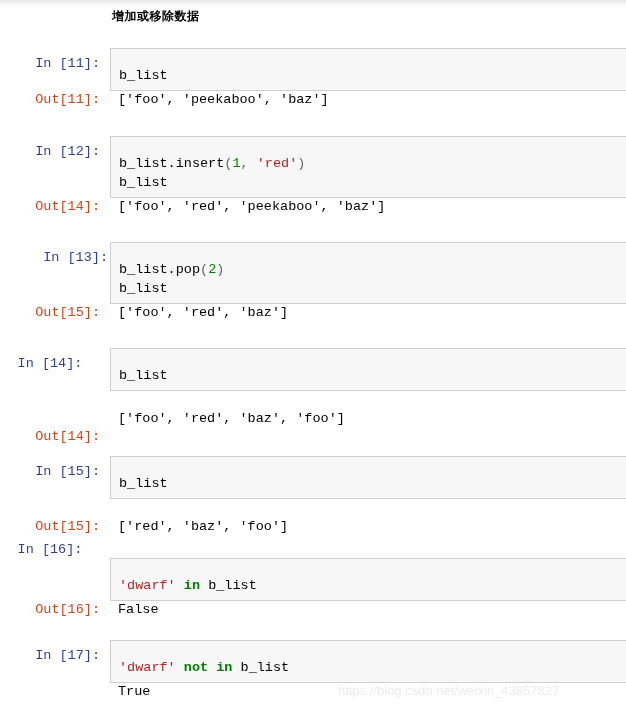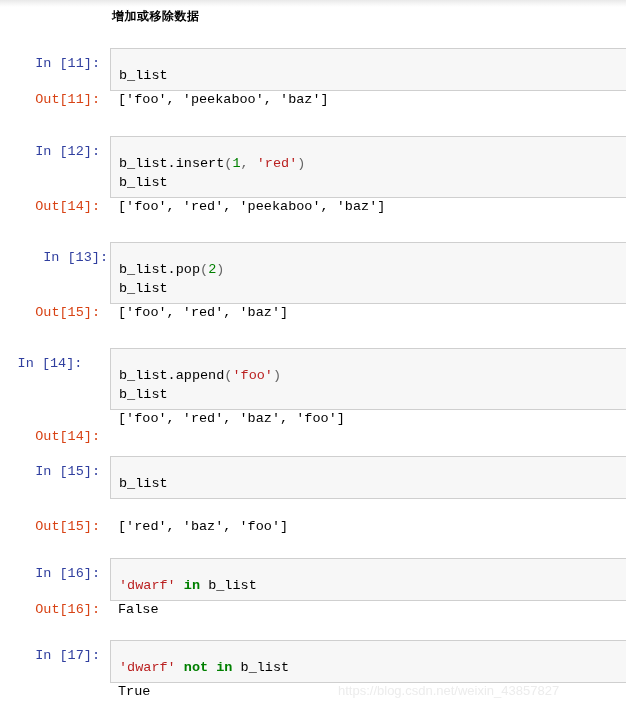--- a/index.html
+++ b/index.html
@@ -150,40 +150,39 @@
           <div class="code-line"><span class="tok-plain">b_list</span></div>
         </div>
         <div class="prompt prompt-out" style="top: 303px;">Out[15]:</div>
         <div class="output-area" style="top: 303px;">
           <div class="out-line">['foo', 'red', 'baz']</div>
         </div>
       </div>
       <div class="cell" style="top: 0px;">
         <div class="prompt prompt-in" style="top: 354px; text-align: center;">In [14]:</div>
         <div class="input-area" style="top: 348px;">
-          <div class="code-line"><span class="tok-plain">b_list.append</span><span class="tok-op">(</span><span class="tok-str">'foo'</span><span class="tok-op">)</span></div>
           <div class="code-line"><span class="tok-plain">b_list</span></div>
         </div>
         <div class="prompt prompt-out" style="top: 427px;">Out[14]:</div>
         <div class="output-area" style="top: 409px;">
           <div class="out-line">['foo', 'red', 'baz', 'foo']</div>
         </div>
       </div>
       <div class="cell" style="top: 0px;">
         <div class="prompt prompt-in" style="top: 462px;">In [15]:</div>
         <div class="input-area" style="top: 456px;">
           <div class="code-line"><span class="tok-plain">b_list</span></div>
         </div>
         <div class="prompt prompt-out" style="top: 517px;">Out[15]:</div>
         <div class="output-area" style="top: 517px;">
           <div class="out-line">['red', 'baz', 'foo']</div>
         </div>
       </div>
       <div class="cell" style="top: 0px;">
-        <div class="prompt prompt-in" style="top: 564px;">In [16]:</div>
+        <div class="prompt prompt-in" style="top: 540px; text-align: center;">In [16]:</div>
         <div class="input-area" style="top: 558px;">
           <div class="code-line"><span class="tok-str">'dwarf'</span><span class="tok-plain"> </span><span class="tok-kw">in</span><span class="tok-plain"> b_list</span></div>
         </div>
         <div class="prompt prompt-out" style="top: 600px;">Out[16]:</div>
         <div class="output-area" style="top: 600px;">
           <div class="out-line">False</div>
         </div>
       </div>
       <div class="cell" style="top: 0px;">
         <div class="prompt prompt-in" style="top: 646px;">In [17]:</div>

